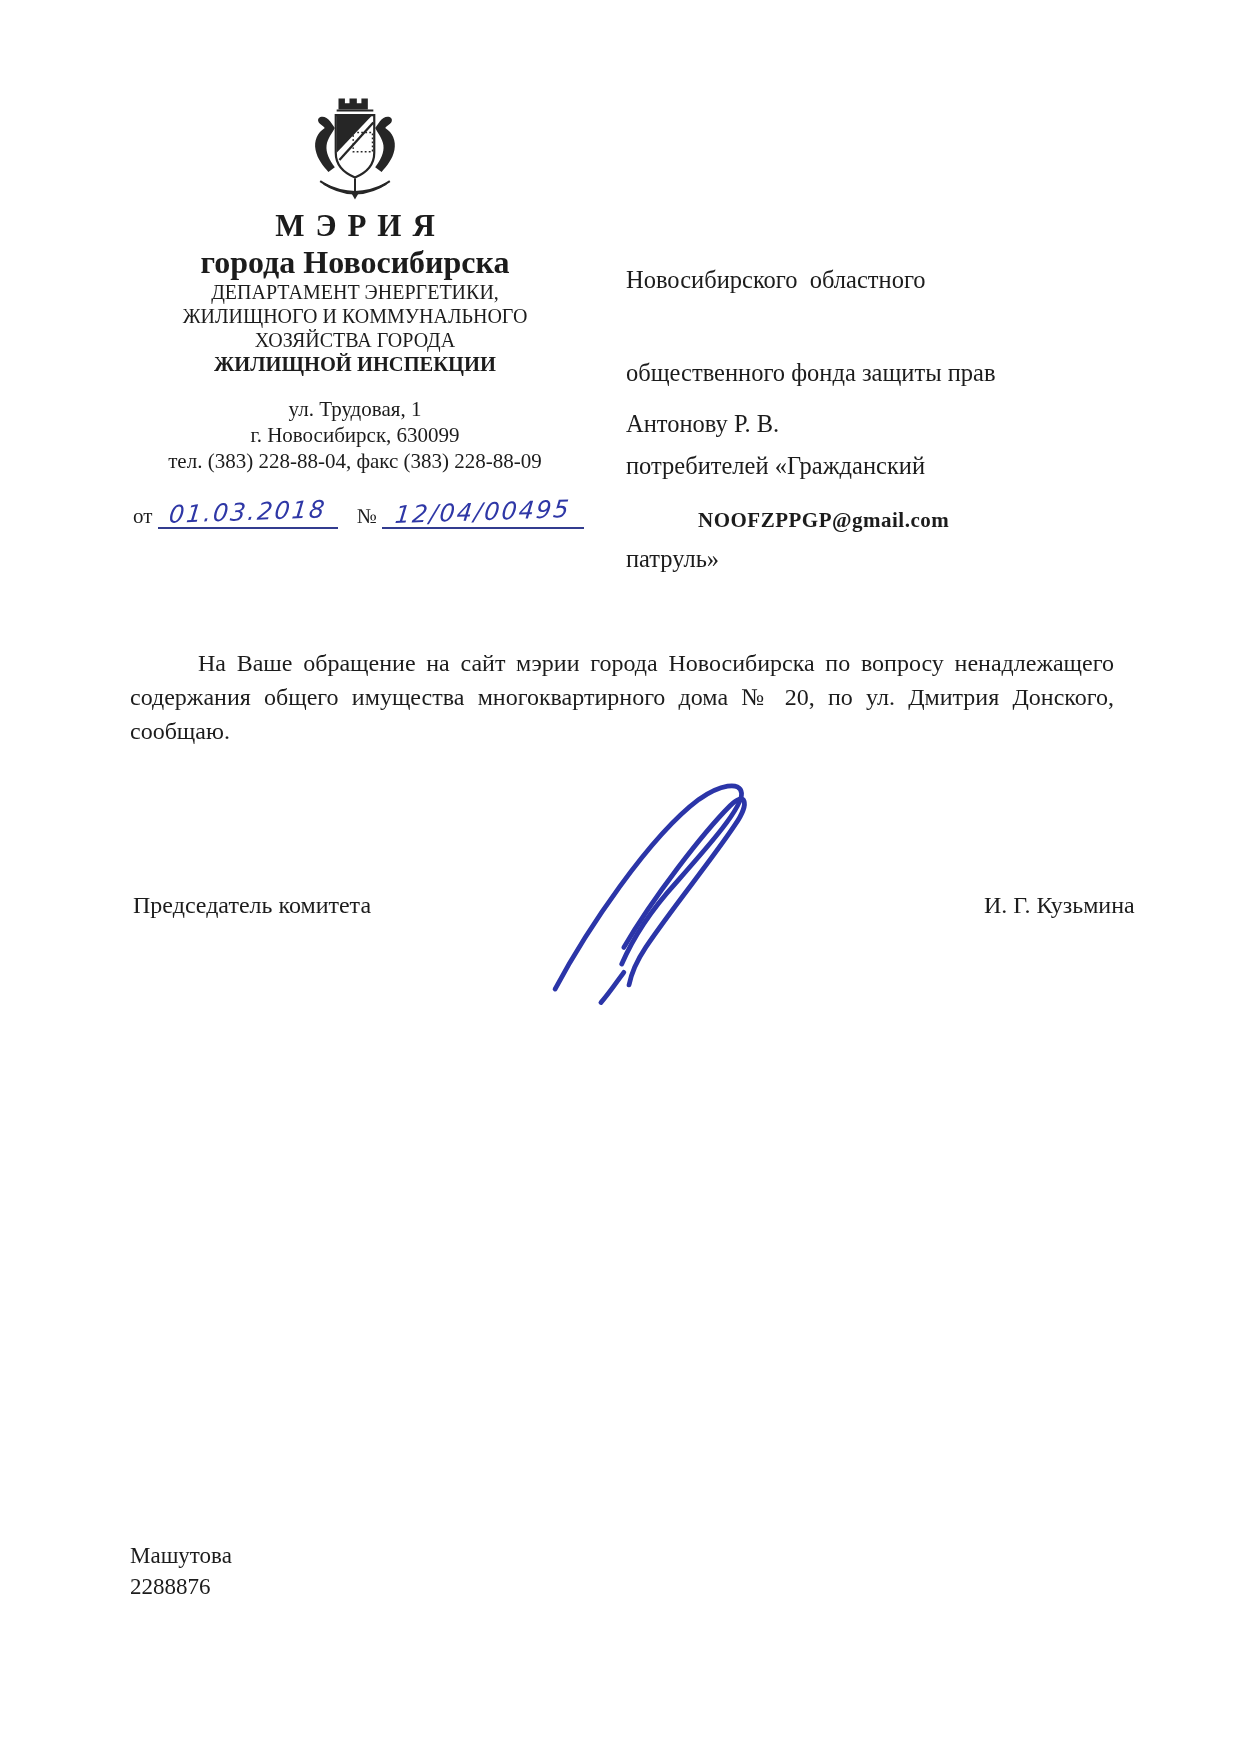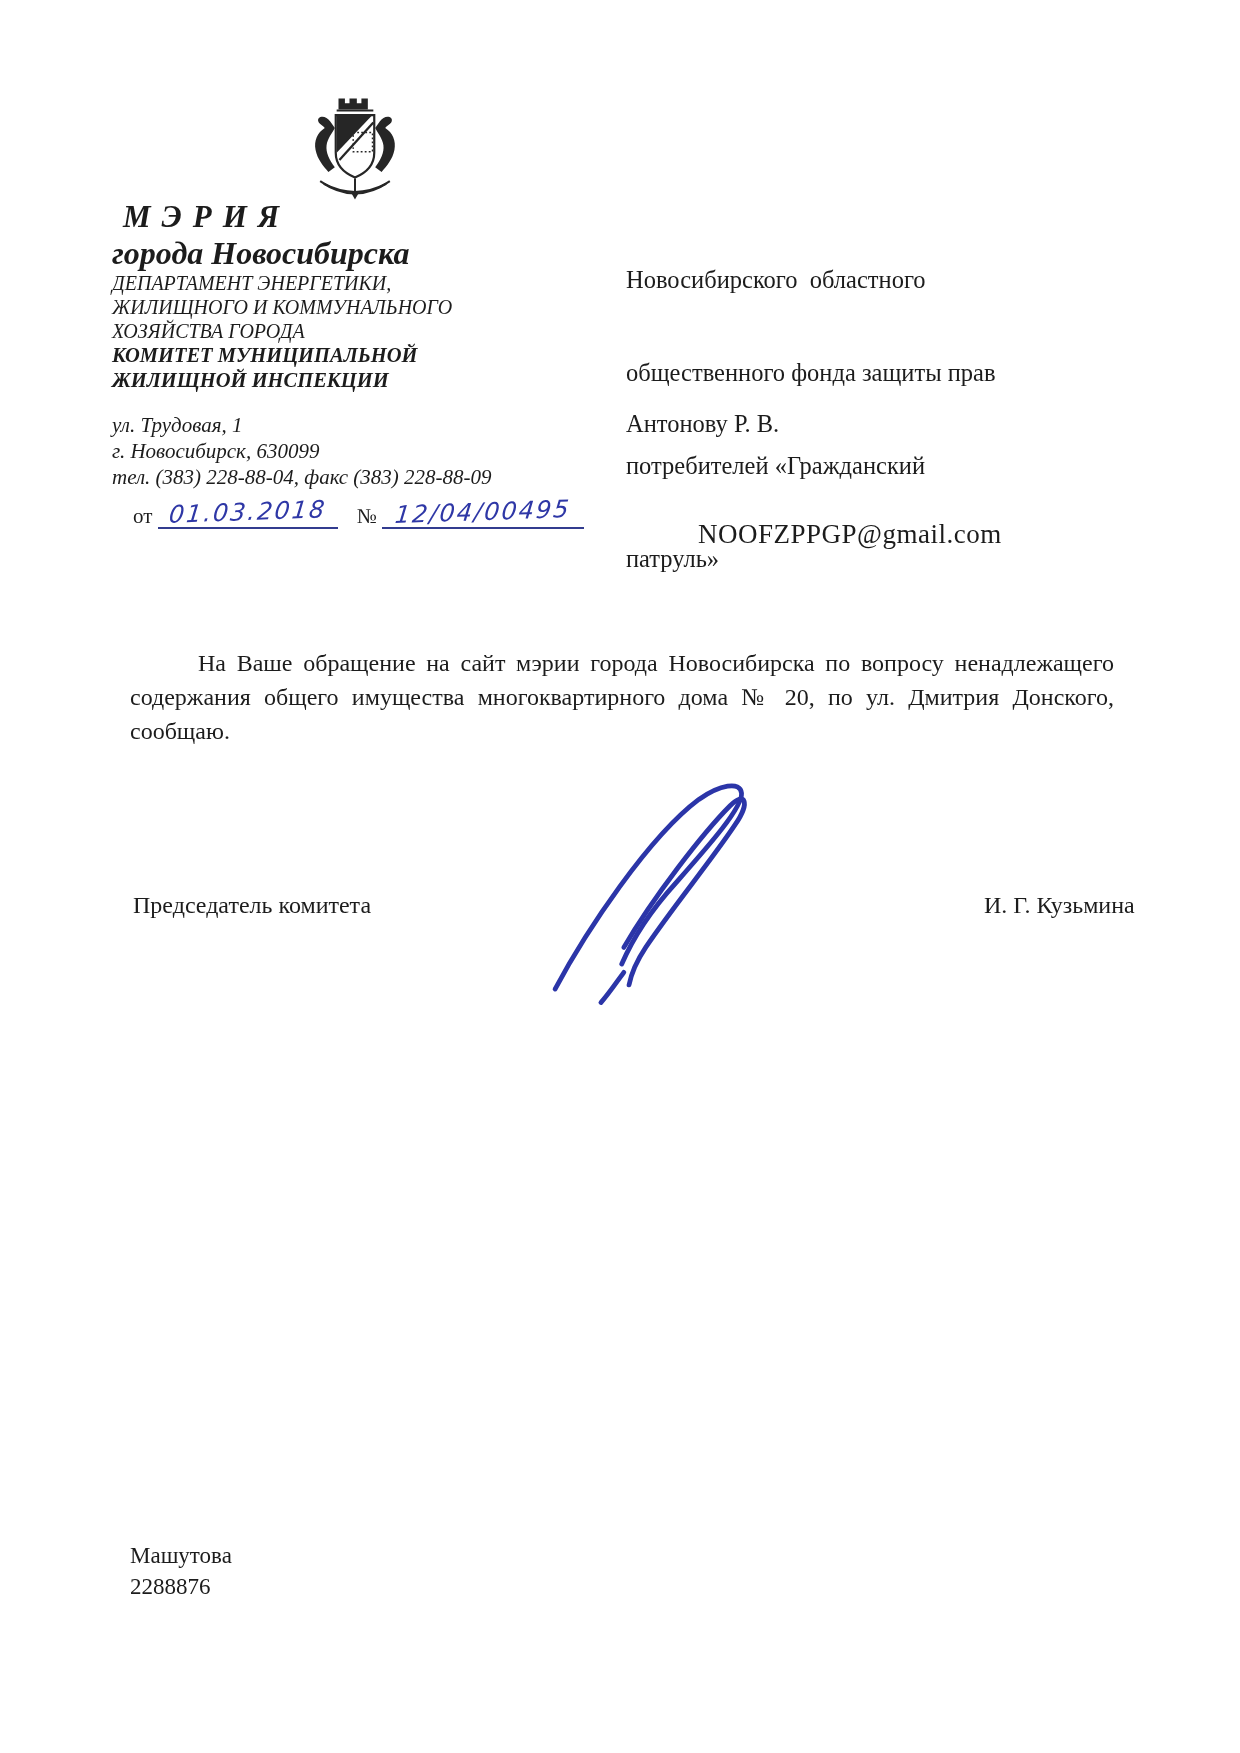--- a/index.html
+++ b/index.html
@@ -8,21 +8,21 @@
     width:1240px;height:1753px;
     margin:0 auto;
     background:#ffffff;
     font-family:"Liberation Serif", serif;
     color:#1c1c1c;
     overflow:hidden;
   }
   
   .emblem{position:absolute;left:298px;top:94px;width:114px;height:110px;}
   
-  .sender{position:absolute;left:112px;top:199px;width:486px;text-align:left;font-style:italic;}
+  .sender{position:absolute;left:112px;top:208px;width:486px;text-align:center;}
   .org-main{font-size:31px;font-weight:bold;letter-spacing:11px;padding-left:11px;line-height:36px;}
   .org-sub{font-size:32px;font-weight:bold;line-height:36px;}
   .dept{font-size:20px;line-height:24px;}
   .committee{font-size:20.5px;font-weight:bold;line-height:25px;}
   .addr{margin-top:19px;font-size:21px;line-height:26px;}
   .ref-line{
     position:absolute;left:133px;top:498px;width:470px;
     font-size:21px;white-space:nowrap;
   }
   .hand-field{
@@ -40,21 +40,21 @@
   }
   .num-label{margin-left:14px;}
   .reply-line{
     position:absolute;left:112px;top:549px;width:486px;
     text-align:center;font-size:20.5px;
     text-decoration:underline;text-underline-offset:4px;
   }
   
   .recipient{position:absolute;left:626px;top:202px;width:440px;font-size:24.5px;line-height:31px;white-space:pre-wrap;}
   .recipient-name{position:absolute;left:626px;top:410px;font-size:24.5px;}
-  .recipient-email{position:absolute;left:698px;top:519px;font-size:27px;letter-spacing:.5px;}
+  .recipient-email{position:absolute;left:698px;top:508px;font-size:21px;letter-spacing:.5px;font-weight:bold;}
   
   .letter-body{position:absolute;left:130px;top:646px;width:984px;font-size:24px;line-height:34px;text-align:justify;}
   .letter-body p{margin:0;text-indent:68px;}
   
   .sig-title{position:absolute;left:133px;top:892px;font-size:24px;}
   .signature{position:absolute;left:528px;top:768px;width:250px;height:250px;}
   .sig-name{position:absolute;left:984px;top:892px;font-size:24px;}
   
   .footer{position:absolute;left:130px;top:1540px;font-size:23px;line-height:31px;}
   .dark{fill:#262626;}
@@ -86,21 +86,20 @@
       <path class="dark" d="M60 115 l-4 -7 h8 z"></path>
     </svg>
   </div>
 
   <div class="sender">
     <div class="org-main">МЭРИЯ</div>
     <div class="org-sub">города Новосибирска</div>
     <div class="dept">ДЕПАРТАМЕНТ ЭНЕРГЕТИКИ,</div>
     <div class="dept">ЖИЛИЩНОГО И КОММУНАЛЬНОГО</div>
     <div class="dept">ХОЗЯЙСТВА ГОРОДА</div>
-    <div class="committee">КОМИТЕТ МУНИЦИПАЛЬНОЙ</div>
     <div class="committee">ЖИЛИЩНОЙ ИНСПЕКЦИИ</div>
     <div class="addr">
       <div>ул. Трудовая, 1</div>
       <div>г. Новосибирск, 630099</div>
       <div>тел. (383) 228-88-04, факс (383) 228-88-09</div>
     </div>
   </div>
 
   <div class="ref-line">
     <span>от</span>

